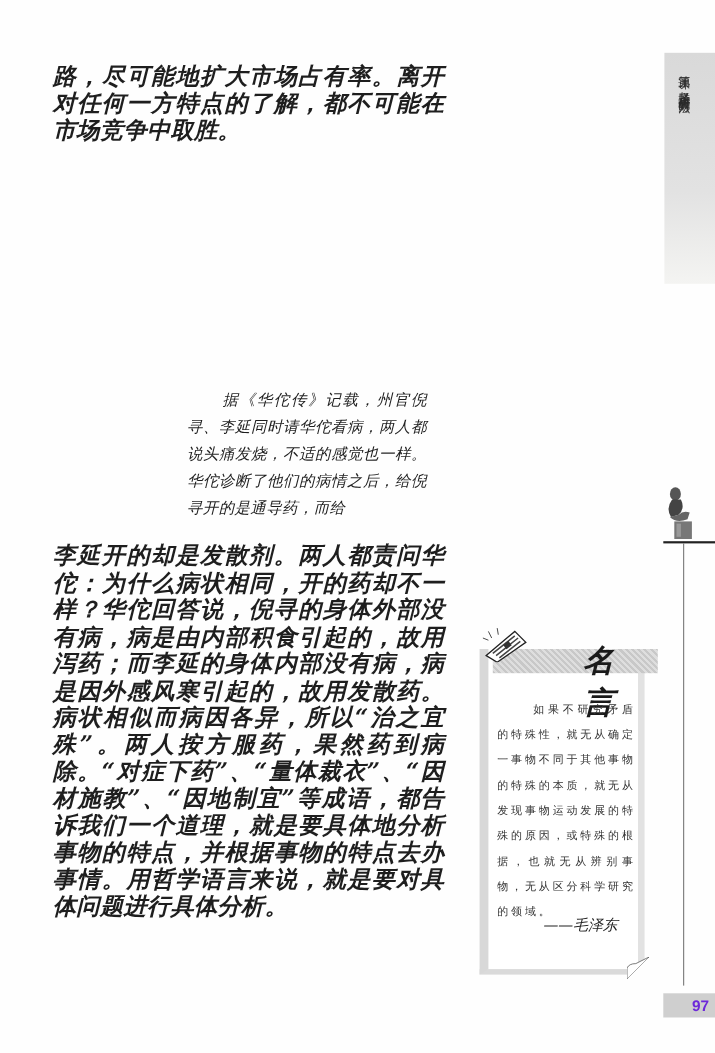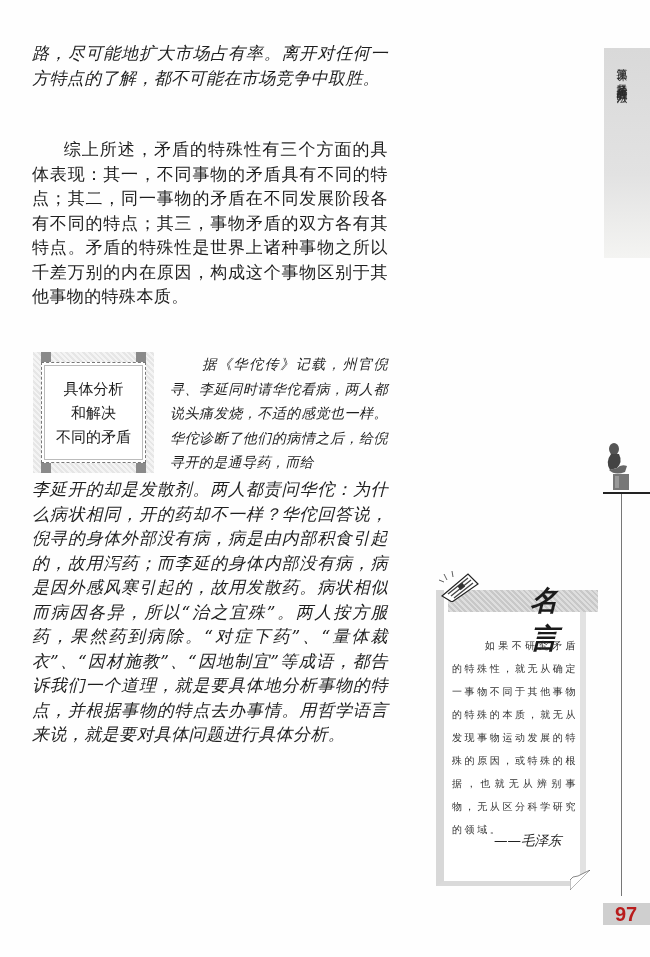--- a/index.html
+++ b/index.html
@@ -26,28 +26,28 @@
 
   
   .thinker { position:absolute; left:601px; top:440px; width:32px; height:50px; }
   .rule-h { position:absolute; left:603px; top:492px; width:47px; height:2px; background:#222; }
   .rule-v { position:absolute; left:621px; top:494px; width:1px; height:402px; background:#777; }
 
   
   .page-number {
     position:absolute; left:603px; top:903px; width:47px; height:22px;
     background:#cfcfcf; font-family:"Liberation Sans","DejaVu Sans",sans-serif;
-    font-weight:bold; font-size:20px; color:#b91c1c; line-height:22px; padding-left:12px; box-sizing:border-box;
+    font-weight:bold; font-size:14px; color:#6d28d9; line-height:22px; padding-left:26px; box-sizing:border-box;
   }
 
   
   .para {
     position:absolute; left:32px; width:356px;
-    font-size:17px; line-height:24.5px; letter-spacing:0.4px;
-    text-align:justify; margin:0;
+    font-size:21px; line-height:24.5px; letter-spacing:0.4px;
+    text-align:justify; margin:16px;font-weight:bold;
   }
   .para.kai { font-family:"DejaVu Serif","Liberation Serif",serif; font-style:italic; }
   .para .indent { display:inline-block; width:31px; }
 
   
   .card {
     position:absolute; left:33px; top:352px; width:121px; height:121px;
     background:repeating-linear-gradient(45deg,#e6e6e6 0 2px,#f4f4f4 2px 4px);
   }
   .card .corner { position:absolute; width:10px; height:10px; background:#8a8a8a; }
@@ -104,33 +104,21 @@
 <div class="page">
 
   <div class="chapter-strip">
     <div class="vtext">
       <span>第三课</span><span class="gap"></span><span>坚持矛盾分析的方法</span>
     </div>
   </div>
 
   <p class="para kai" style="top:41px;">路，尽可能地扩大市场占有率。离开对任何一方特点的了解，都不可能在市场竞争中取胜。</p>
 
-  <p class="para" style="top:137px;"><span class="indent"></span><span>综上所述，矛盾的特殊性有三个方面的具体表现：其一，不同事物的矛盾具有不同的特点；其二，同一事物的矛盾在不同发展阶段各有不同的特点；其三，事物矛盾的双方各有其特点。矛盾的特殊性是世界上诸种事物之所以千差万别的内在原因，构成这个事物区别于其他事物的特殊本质。</span></p>
 
-  <div class="card">
-    <div class="corner c-tl"></div>
-    <div class="corner c-tr"></div>
-    <div class="corner c-bl"></div>
-    <div class="corner c-br"></div>
-    <div class="inner">
-      <div>具体分析</div>
-      <div>和解决</div>
-      <div>不同的矛盾</div>
-    </div>
-  </div>
 
   <p class="story-first"><span style="display:inline-block;width:31px;"></span><span>据《华佗传》记载，州官倪寻、李延同时请华佗看病，两人都说头痛发烧，不适的感觉也一样。华佗诊断了他们的病情之后，给倪寻开的是通导药，而给</span></p>
 
   <p class="para kai" style="top:477px;">李延开的却是发散剂。两人都责问华佗：为什么病状相同，开的药却不一样？华佗回答说，倪寻的身体外部没有病，病是由内部积食引起的，故用泻药；而李延的身体内部没有病，病是因外感风寒引起的，故用发散药。病状相似而病因各异，所以“治之宜殊”。两人按方服药，果然药到病除。“对症下药”、“量体裁衣”、“因材施教”、“因地制宜”等成语，都告诉我们一个道理，就是要具体地分析事物的特点，并根据事物的特点去办事情。用哲学语言来说，就是要对具体问题进行具体分析。</p>
 
 
   <svg class="thinker" viewBox="0 0 32 50">
     <ellipse cx="13" cy="9" rx="5" ry="6" fill="#555"></ellipse>
     <path d="M10 14 Q4 22 9 30 L16 28 Q22 22 18 14 Z" fill="#444"></path>
     <path d="M8 30 Q14 36 24 32 L26 26 Q20 24 16 28 Z" fill="#666"></path>

